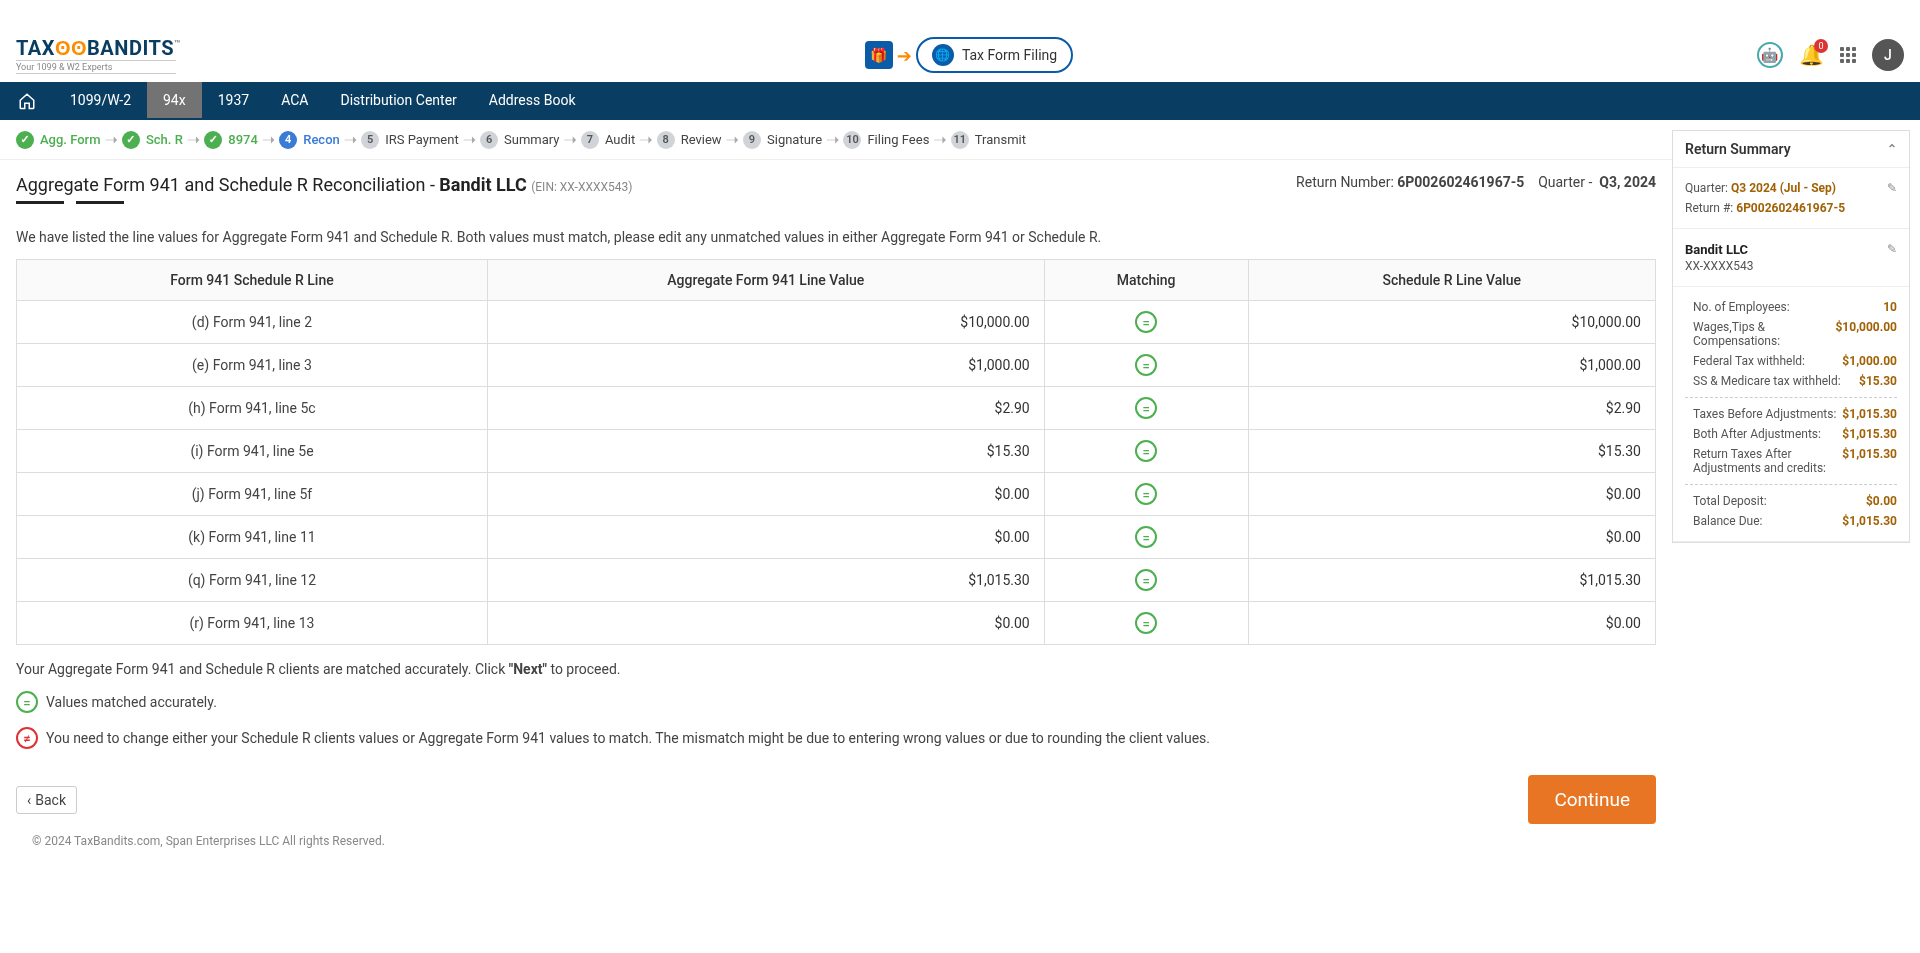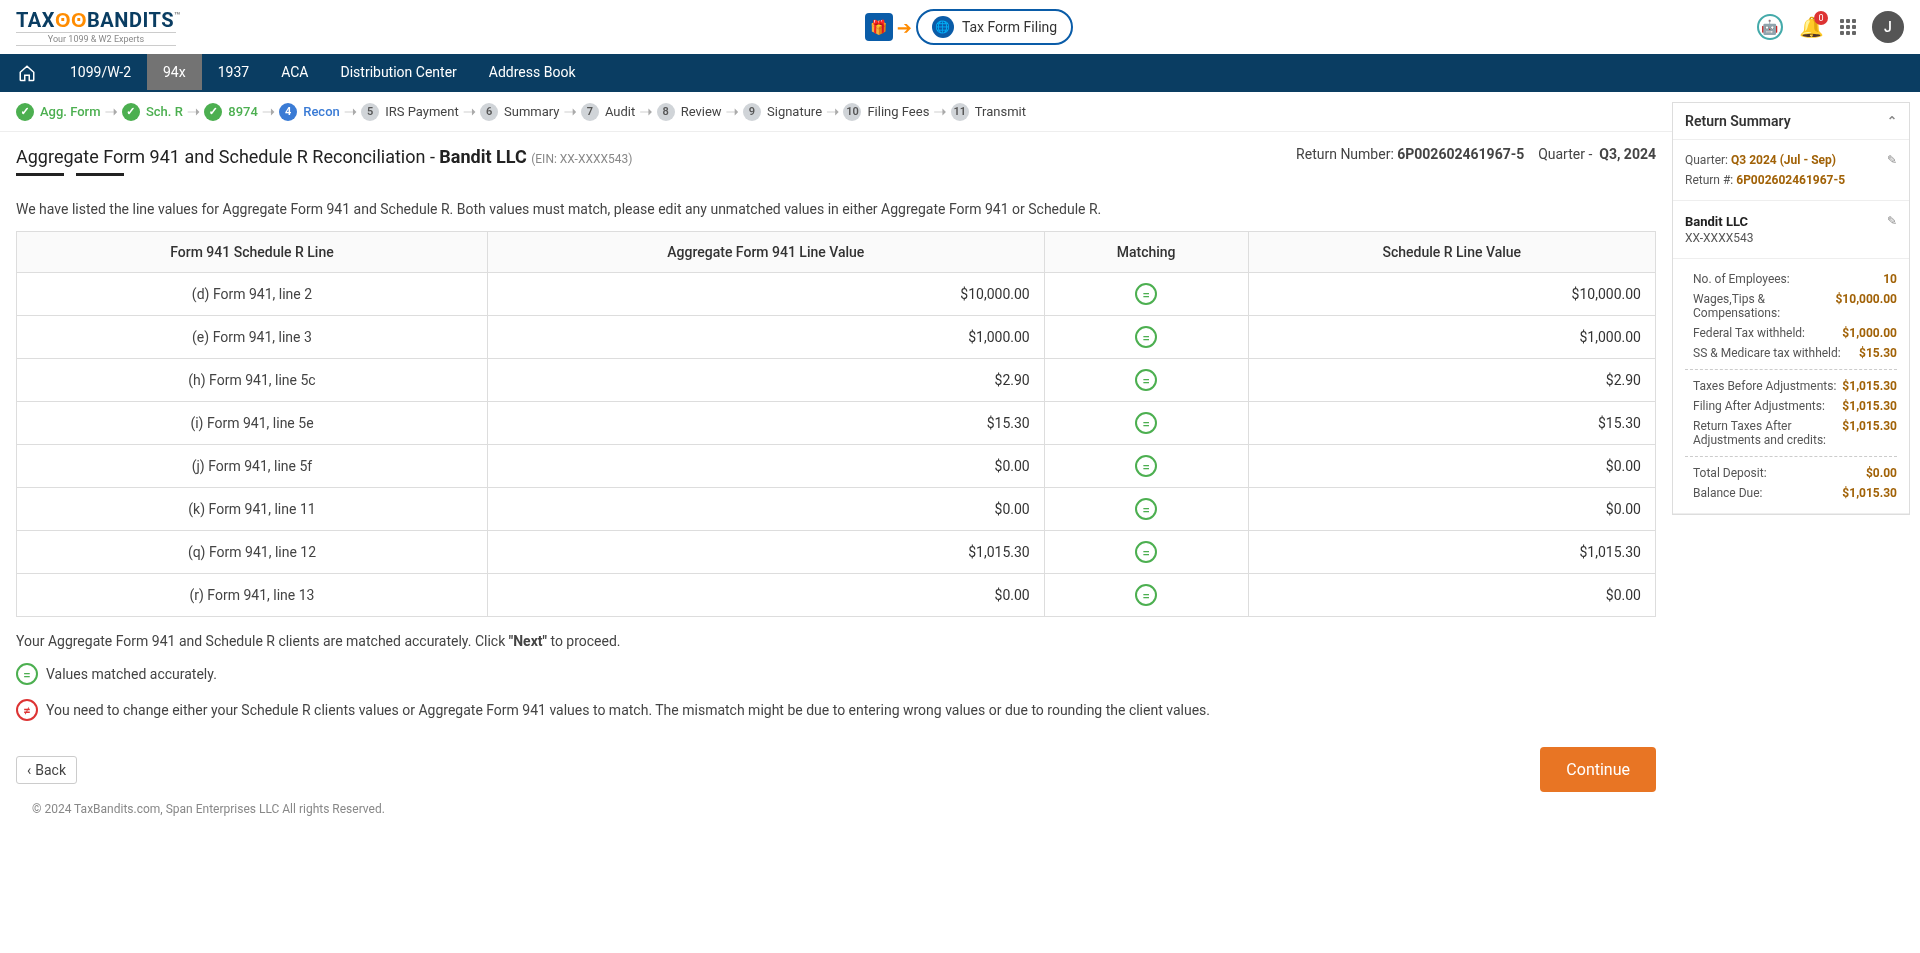--- a/index.html
+++ b/index.html
@@ -12,20 +12,21 @@
       background: #fff;
       color: #333;
       font-size: 14px;
     }
     .top-bar {
       display: flex;
       justify-content: space-between;
       align-items: center;
       padding: 8px 16px;
       background: #fff;
+      margin-top: 28px;
     }
     .logo {
       display: flex;
       flex-direction: column;
     }
     .logo-text {
       font-size: 20px;
       font-weight: 700;
       color: #0a3d62;
       letter-spacing: 0.5px;
@@ -33,21 +34,20 @@
     .logo-text .owl {
       color: #ff8c00;
     }
     .logo-subtitle {
       font-size: 9px;
       color: #888;
       border-top: 1px solid #ccc;
       border-bottom: 1px solid #ccc;
       padding: 1px 0;
       width: 160px;
-      text-align: center;
     }
     .trademark { font-size: 10px; vertical-align: super; color:#888;}
     .tax-form-filing-wrap {
       display: flex;
       align-items: center;
       gap: 8px;
     }
     .gift-btn {
       background: #0a5ca8;
       width: 28px;
@@ -206,21 +206,21 @@
       display:flex; justify-content:space-between; align-items:center;
       margin-top:26px;
     }
     .back-btn {
       border:1px solid #ccc; background:#fff; padding:5px 10px;
       border-radius:3px; font-size:14px; color:#444; cursor:pointer;
       display:flex; align-items:center; gap:4px;
     }
     .continue-btn {
       background:#e87524; color:#fff; border:none;
-      padding:13px 26px; font-size:16px; border-radius:4px;
+      padding:13px 26px; font-size:19px; border-radius:4px;
       cursor:pointer;
     }
     .sidebar {
       width:238px; border:1px solid #ddd;
       margin:10px 10px 0 0;
     }
     .sidebar-header {
       display:flex; justify-content:space-between; align-items:center;
       padding:10px 12px; border-bottom:1px solid #eee;
       font-size:14px; font-weight:600; color:#333;
@@ -510,21 +510,21 @@
             <span class="val">$15.30</span>
           </div>
         </div>
       <hr class="sb-hr">
       <div id="sb-rows2" class="sb-indent">
           <div class="sb-row">
             <span class="label">Taxes Before Adjustments:</span>
             <span class="val">$1,015.30</span>
           </div>
           <div class="sb-row">
-            <span class="label">Filing After Adjustments:</span>
+            <span class="label">Both After Adjustments:</span>
             <span class="val">$1,015.30</span>
           </div>
           <div class="sb-row">
             <span class="label">Return Taxes After Adjustments and credits:</span>
             <span class="val">$1,015.30</span>
           </div>
         </div>
       <hr class="sb-hr">
       <div id="sb-rows3" class="sb-indent">
           <div class="sb-row">

